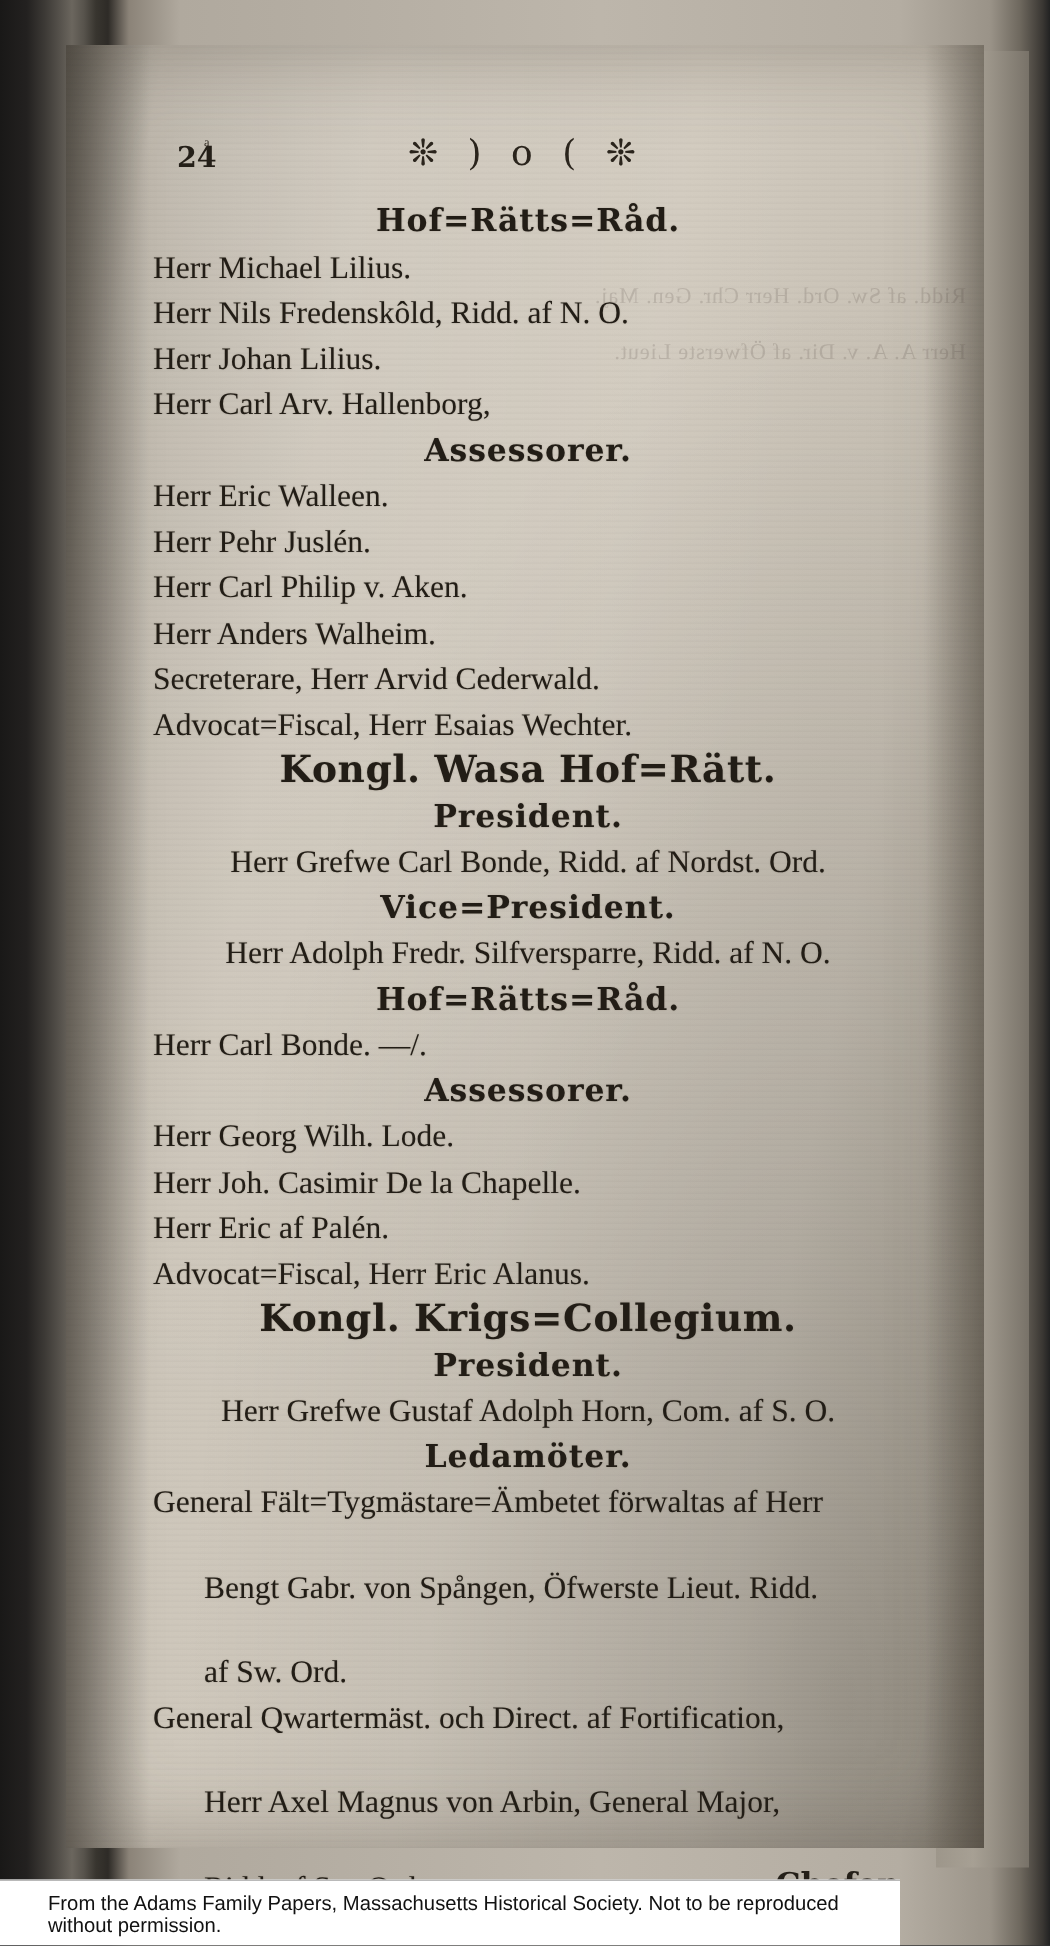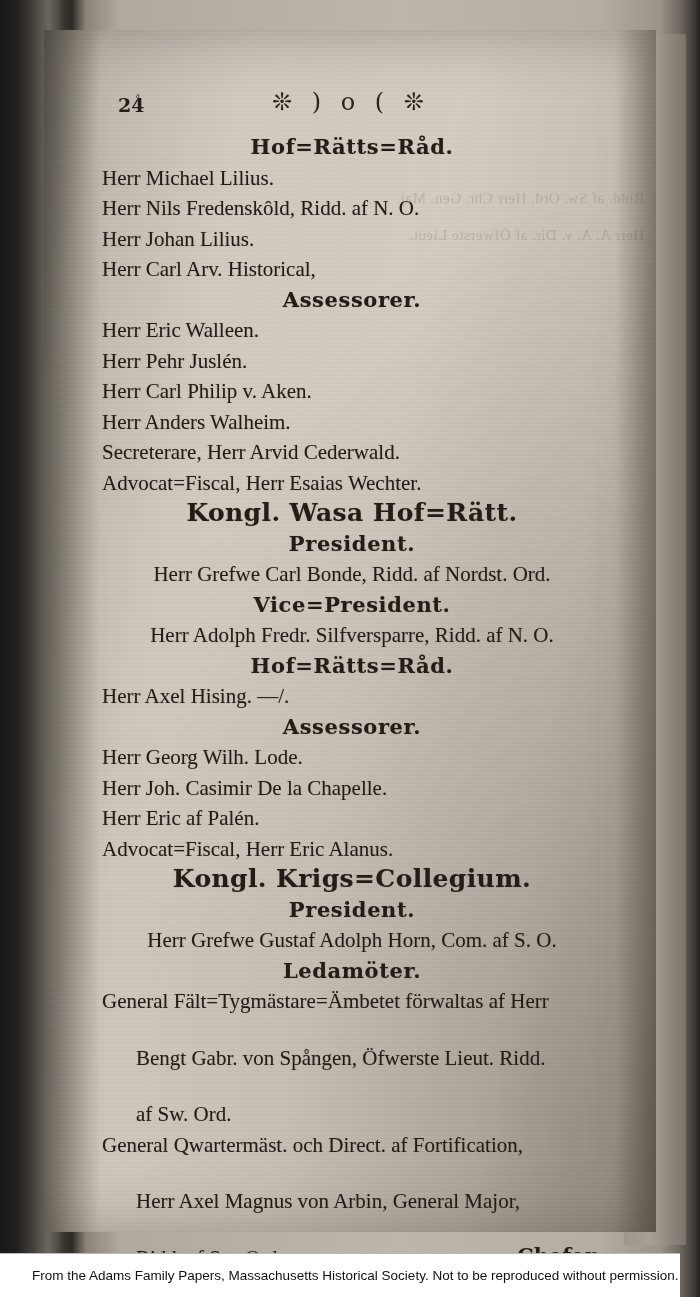--- a/index.html
+++ b/index.html
@@ -153,21 +153,21 @@
     font-size: 21px;
     margin-top: -30px;
     padding-right: 2px;
   }
 
   
   .credit {
     position: absolute;
     left: 0;
     bottom: 0;
-    width: 680px;
+    width: 600px;
     height: 44px;
     background: #ffffff;
     border-top: 1px solid #b9b9b9;
     display: flex;
     align-items: center;
     padding-left: 32px;
     box-sizing: border-box;
     font-family: "Liberation Sans", sans-serif;
     font-size: 13.5px;
     color: #111;
@@ -201,37 +201,37 @@
       <div class="folio-row">
         <span class="folio">24</span>
         <span class="folio-mark">ᵃ</span>
         <span class="orn">❊ ) o ( ❊</span>
       </div>
 
       <div class="line center head-fr">Hof=Rätts=Råd.</div>
       <div class="line">Herr Michael Lilius.</div>
       <div class="line">Herr Nils Fredenskôld, Ridd. af N. O.</div>
       <div class="line">Herr Johan Lilius.</div>
-      <div class="line">Herr Carl Arv. Historical,</div>
+      <div class="line">Herr Carl Arv. Hallenborg,</div>
 
       <div class="line center head-fr">Assessorer.</div>
       <div class="line">Herr Eric Walleen.</div>
       <div class="line">Herr Pehr Juslén.</div>
       <div class="line">Herr Carl Philip v. Aken.</div>
       <div class="line">Herr Anders Walheim.</div>
       <div class="line">Secreterare, Herr Arvid Cederwald.</div>
       <div class="line">Advocat=Fiscal, Herr Esaias Wechter.</div>
 
       <div class="line center big-head">Kongl. Wasa Hof=Rätt.</div>
       <div class="line center head-fr">President.</div>
       <div class="line center">Herr Grefwe Carl Bonde, Ridd. af Nordst. Ord.</div>
       <div class="line center head-fr">Vice=President.</div>
       <div class="line center">Herr Adolph Fredr. Silfversparre, Ridd. af N. O.</div>
       <div class="line center head-fr">Hof=Rätts=Råd.</div>
-      <div class="line">Herr Axel Hising. —/.</div>
+      <div class="line">Herr Carl Bonde. —/.</div>
       <div class="line center head-fr">Assessorer.</div>
       <div class="line">Herr Georg Wilh. Lode.</div>
       <div class="line">Herr Joh. Casimir De la Chapelle.</div>
       <div class="line">Herr Eric af Palén.</div>
       <div class="line">Advocat=Fiscal, Herr Eric Alanus.</div>
 
       <div class="line center big-head">Kongl. Krigs=Collegium.</div>
       <div class="line center head-fr">President.</div>
       <div class="line center">Herr Grefwe Gustaf Adolph Horn, Com. af S. O.</div>
       <div class="line center head-fr">Ledamöter.</div>

